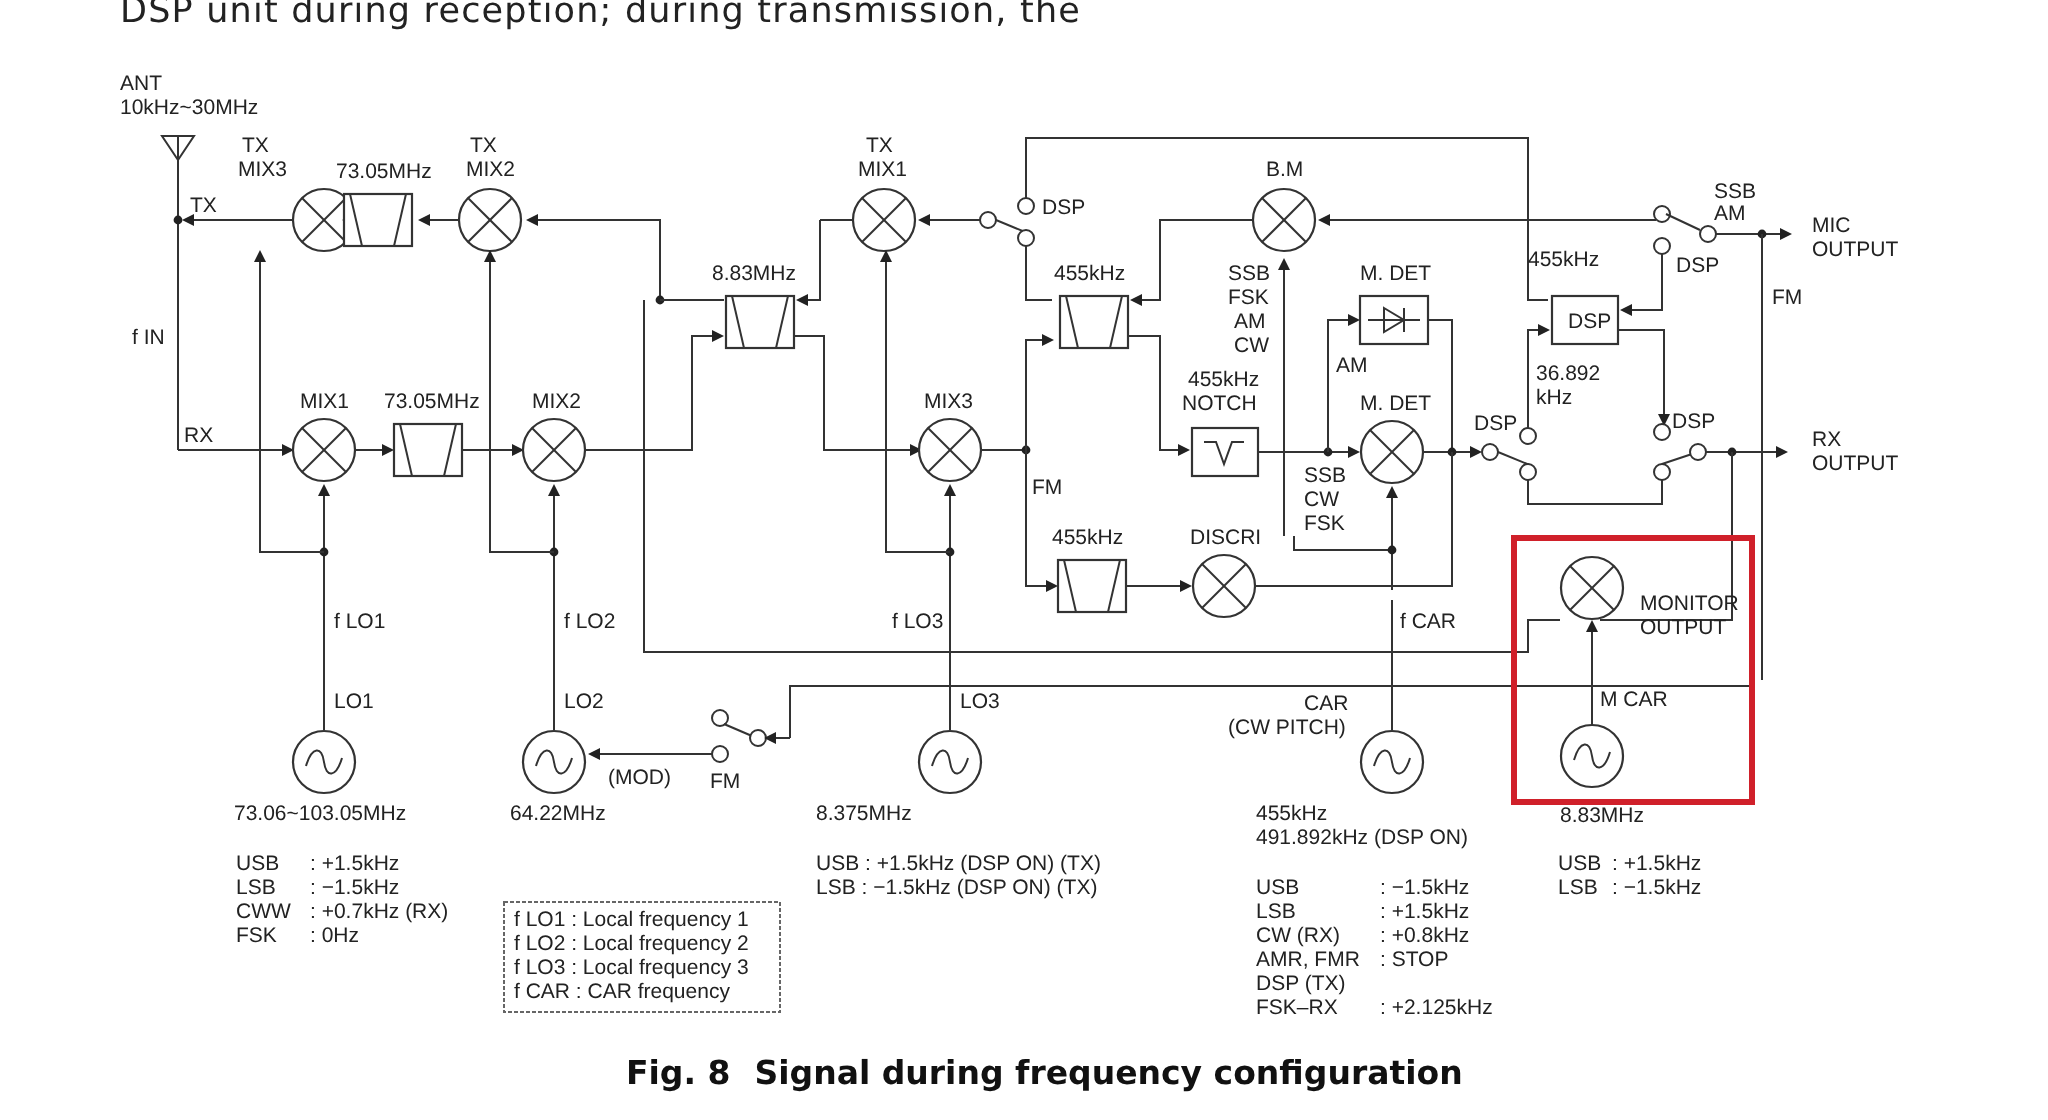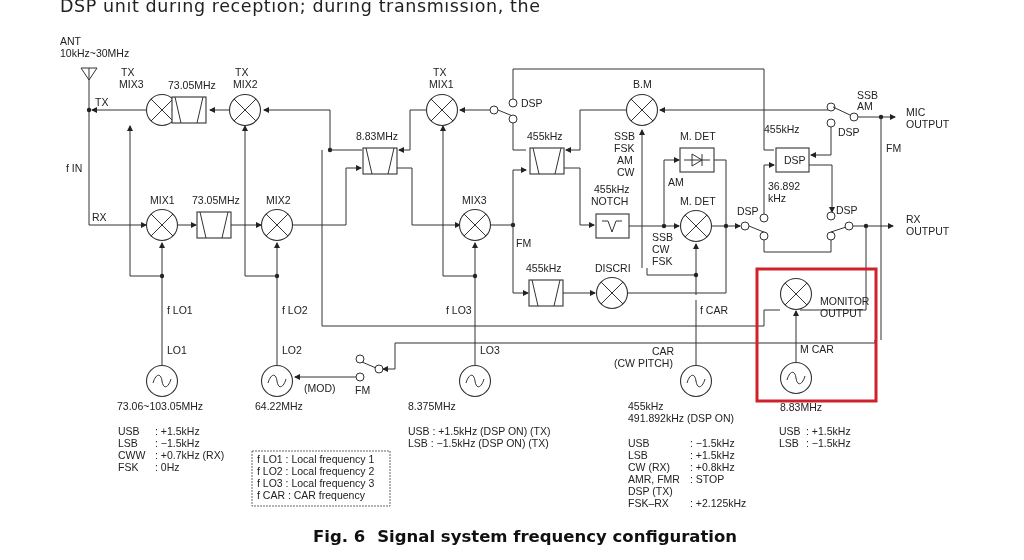--- a/index.html
+++ b/index.html
@@ -303,14 +303,14 @@
 
   <g>
     <text x="779" y="435">USB</text>
       <text x="806" y="435">: +1.5kHz</text>
     <text x="779" y="447">LSB</text>
       <text x="806" y="447">: −1.5kHz</text>
   </g>
 </svg>
 
 <div id="caption">
-  <span class="num">Fig. 6</span><span>Signal system frequency configuration</span>
+  <span class="num">Fig. 8</span><span>Signal during frequency configuration</span>
 </div>
 
 </body></html>

